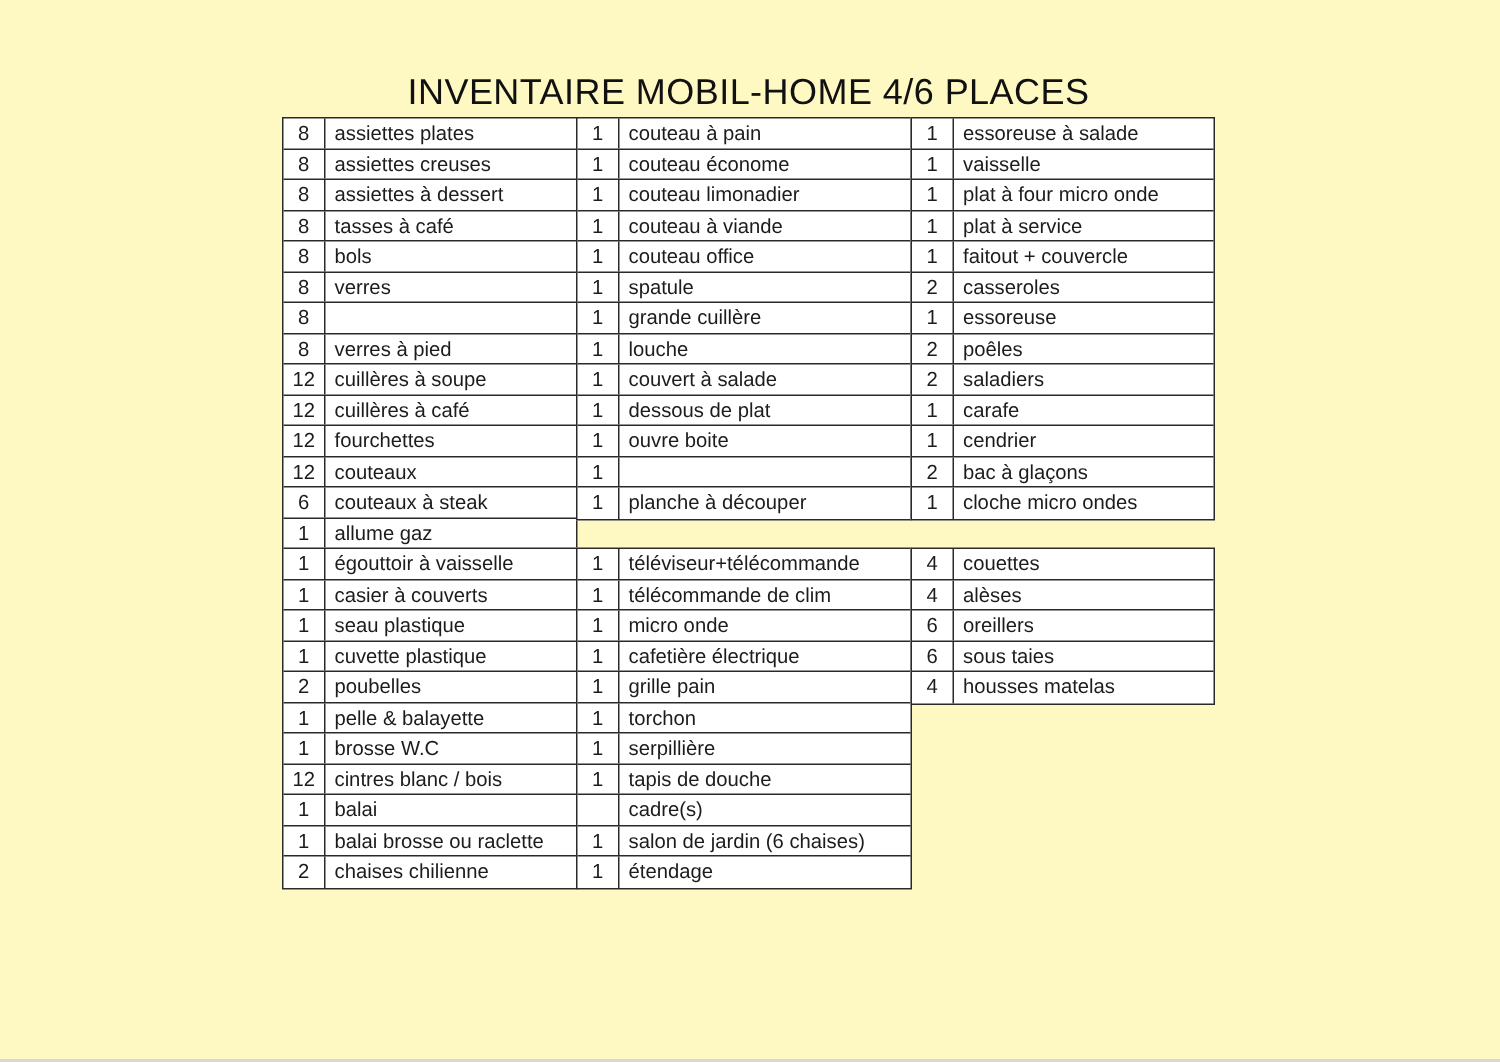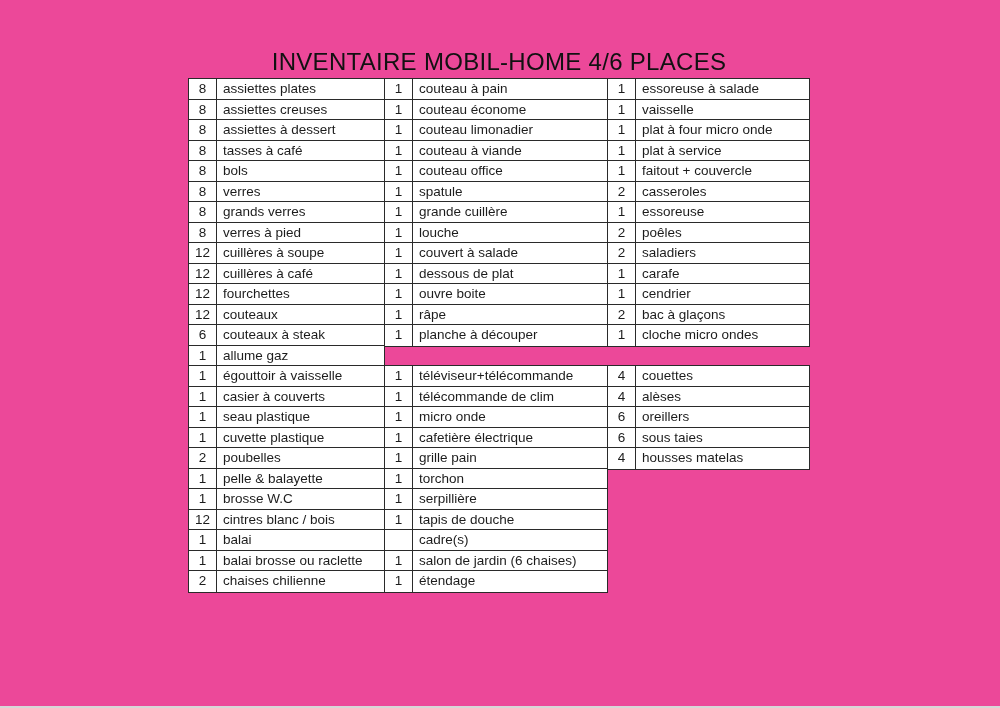--- a/index.html
+++ b/index.html
@@ -8,21 +8,21 @@
     width: 1000px;
     height: 708px;
     background: #ffffff;
     overflow: hidden;
     font-family: "Liberation Sans", sans-serif;
   }
   .page {
     position: relative;
     width: 1000px;
     height: 708px;
-    background: #ec4899;
+    background: #fef9c3;
   }
   .doc-title {
     position: absolute;
     top: 49px;
     left: 188px;
     width: 622px;
     text-align: center;
     font-size: 24px;
     line-height: 26px;
     color: #111111;
@@ -105,21 +105,20 @@
       <div class="row">
         <div class="qty">8</div>
         <div class="item">bols</div>
       </div>
       <div class="row">
         <div class="qty">8</div>
         <div class="item">verres</div>
       </div>
       <div class="row">
         <div class="qty">8</div>
-        <div class="item">grands verres</div>
       </div>
       <div class="row">
         <div class="qty">8</div>
         <div class="item">verres à pied</div>
       </div>
       <div class="row">
         <div class="qty">12</div>
         <div class="item">cuillères à soupe</div>
       </div>
       <div class="row">
@@ -228,21 +227,20 @@
       <div class="row">
         <div class="qty">1</div>
         <div class="item">dessous de plat</div>
       </div>
       <div class="row">
         <div class="qty">1</div>
         <div class="item">ouvre boite</div>
       </div>
       <div class="row">
         <div class="qty">1</div>
-        <div class="item">râpe</div>
       </div>
       <div class="row">
         <div class="qty">1</div>
         <div class="item">planche à découper</div>
       </div>
     </div>
 
   <div class="tbl tbl-middle-bot">
       <div class="row">
         <div class="qty">1</div>

